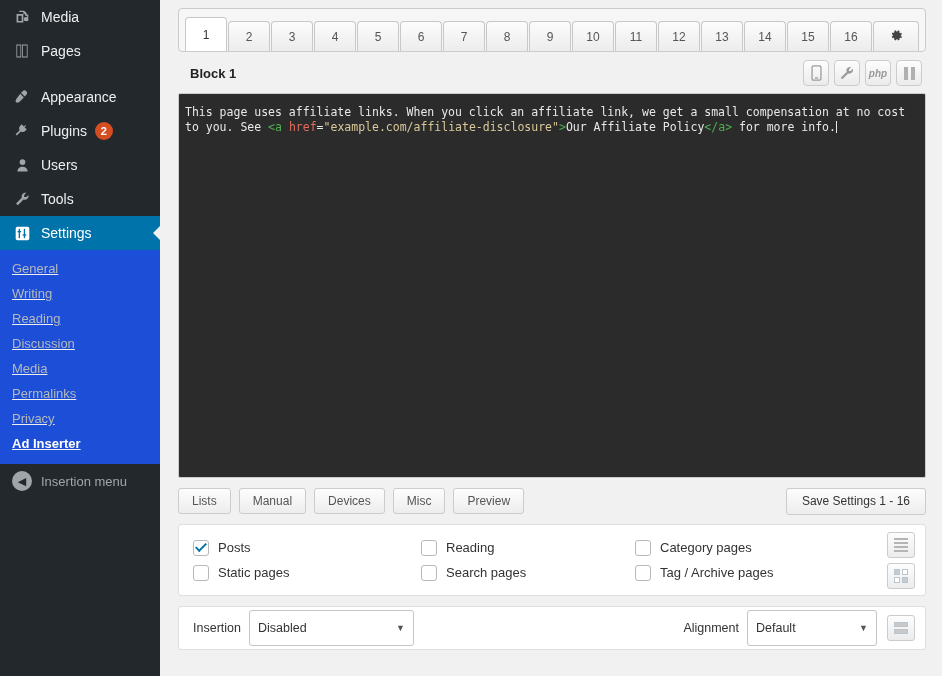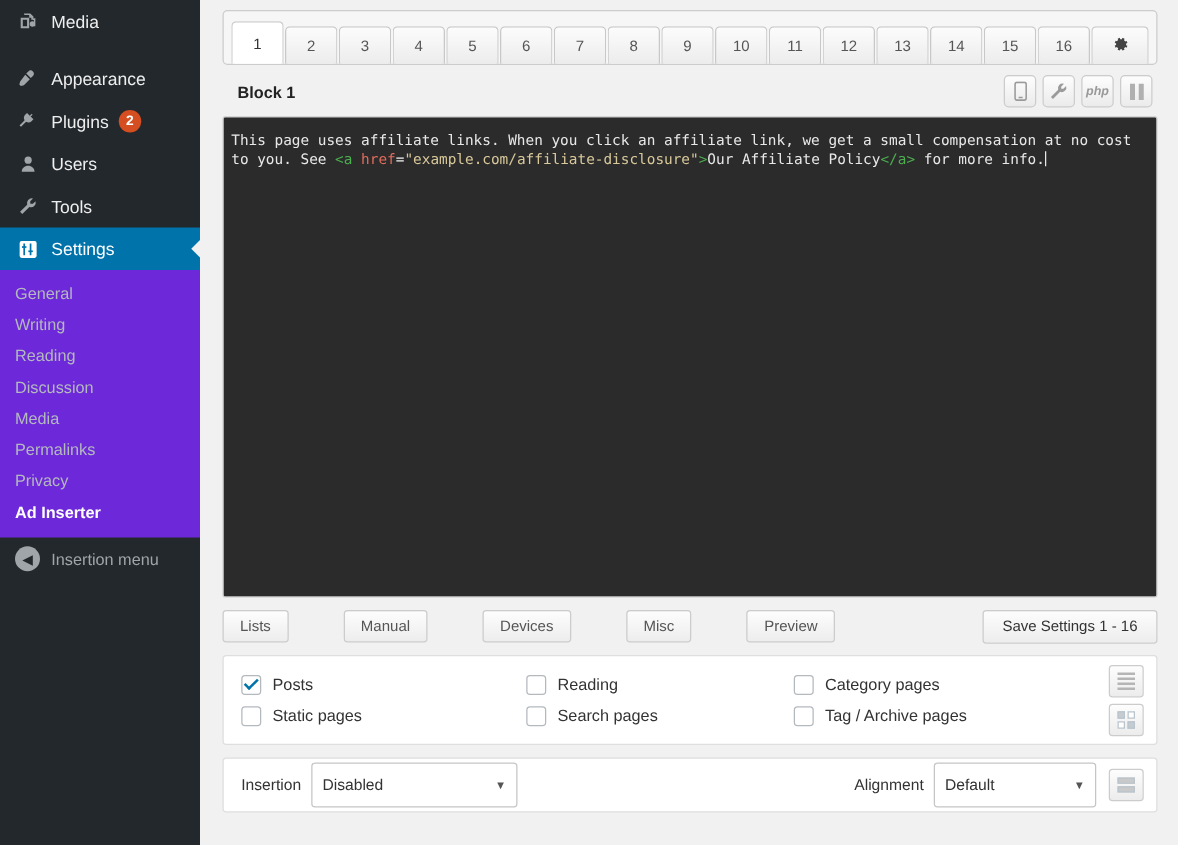--- a/index.html
+++ b/index.html
@@ -62,22 +62,23 @@
     min-width: 18px; height: 18px;
     border-radius: 9px;
     background: #d54e21;
     color: #fff;
     font-size: 11px;
     font-weight: bold;
     margin-left: 8px;
     padding: 0 5px;
   }
   #submenu {
-    background: #6d28d9;
+    background: #1d4ed8;
     padding: 6px 0 8px 0;
+    text-decoration: underline;
   }
   .submenu-item {
     display: block;
     padding: 5px 0 5px 12px;
     font-size: 13px;
     color: #b4b9be;
     cursor: pointer;
   }
   .submenu-item.current { color: #fff; font-weight: bold; }
   #collapse {
@@ -217,21 +218,20 @@
     background: #e8e8e8;
     vertical-align: -2px;
   }
 
   
   #button-row {
     display: flex;
     align-items: center;
     margin-top: 10px;
     height: 26px;
-    gap: 36px;
   }
   .btn {
     border: 1px solid #ccc;
     border-radius: 3px;
     background: linear-gradient(to bottom,#fdfdfd,#ededed);
     color: #555;
     font-size: 12px;
     height: 26px;
     padding: 0 13px;
     margin-right: 8px;
@@ -350,20 +350,28 @@
 
   <div class="menu-item">
     <span class="mi-icon">
       <svg width="17" height="17" viewBox="0 0 20 20" fill="currentColor">
           <path d="M6 2h6l3 3v3h-2V6H11V3.5L6.5 3.5 6 2zm-3 4h8v10H3V6zm2 2v6h4V8H5zm9 1.5a2.5 2.5 0 1 1 0 5 2.5 2.5 0 0 1 0-5zm2.8-3.2V14h-1.3V8.2l-.9.3V7.1l2.2-.8z"></path>
         </svg>
     </span>
     <span class="mi-label">Media</span>
   </div>
 
+  <div class="menu-item">
+    <span class="mi-icon">
+      <svg width="16" height="16" viewBox="0 0 20 20" fill="currentColor">
+          <path d="M3 2h6v16H3V2zm1 1v14h4V3H4zm6-1h7v16h-7V2zm1 1v14h5V3h-5z"></path>
+        </svg>
+    </span>
+    <span class="mi-label">Pages</span>
+  </div>
 
 
   <div class="menu-sep"></div>
 
   <div class="menu-item">
     <span class="mi-icon">
       <svg width="17" height="17" viewBox="0 0 20 20" fill="currentColor">
           <path d="M14.5 2.5c1.3 1.3 1.3 3 0 4.3l-2 2-4.3-4.3 2-2c1.3-1.3 3-1.3 4.3 0zM7.3 5.6l4.3 4.3-5.6 5.6-2.8.8-1.5-1.5.8-2.8 4.8-6.4z"></path>
         </svg>
     </span>

